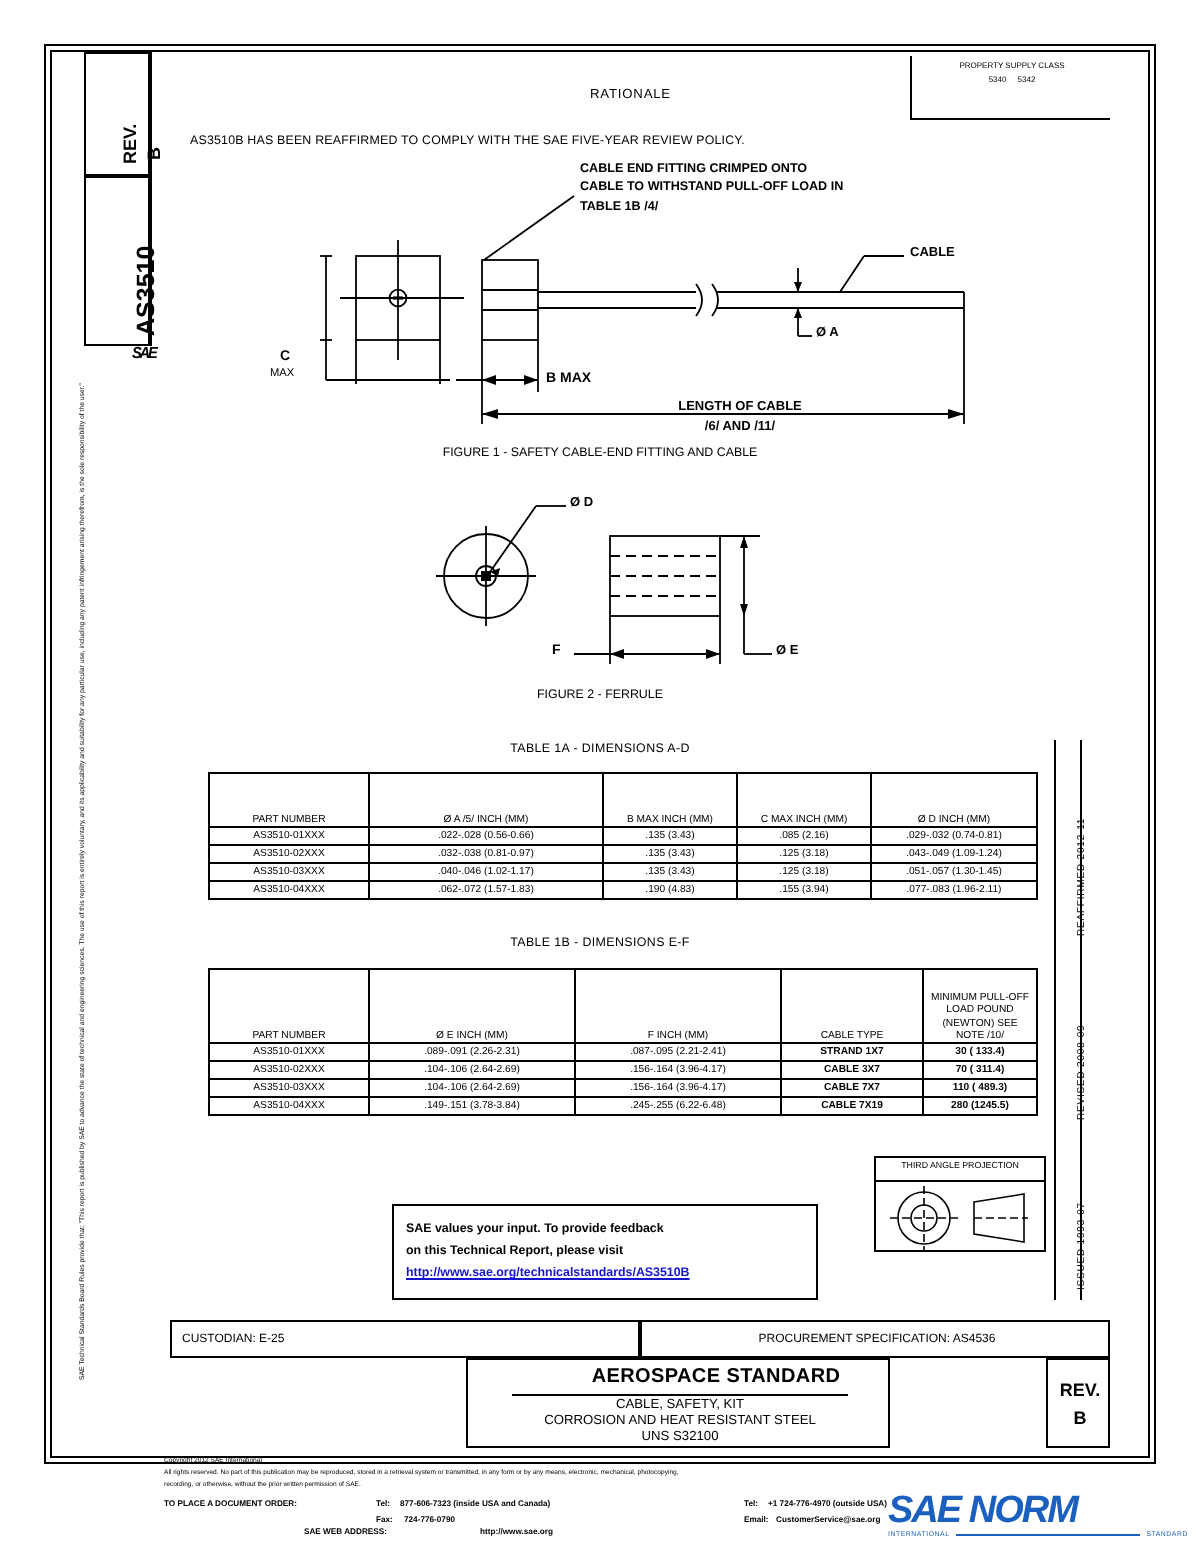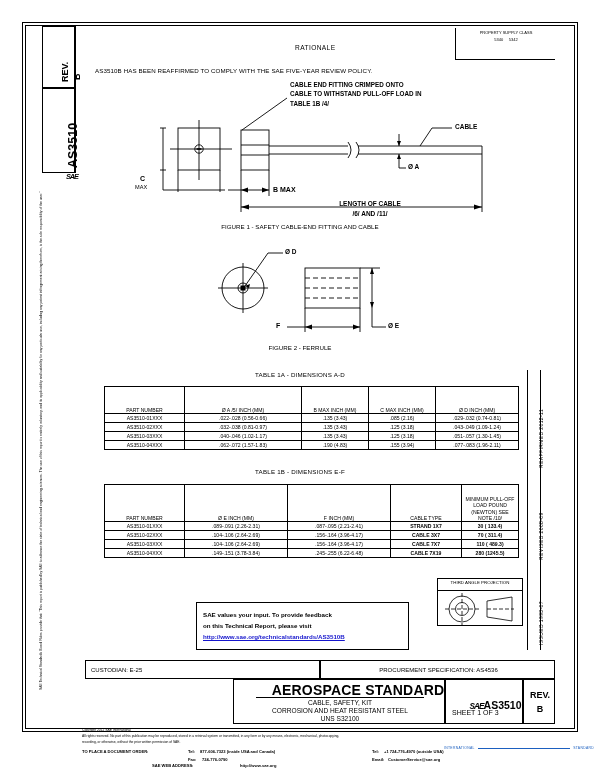--- a/index.html
+++ b/index.html
@@ -321,33 +321,27 @@
 
   <div class="tb" style="left:85px;top:660px;width:235px;height:19px;">
     <div class="txt" style="left:5px;top:6px;font-size:6px;">CUSTODIAN: E-25</div>
   </div>
   <div class="tb" style="left:320px;top:660px;width:235px;height:19px;">
     <div class="txt c" style="left:0;top:6px;width:235px;font-size:6px;">PROCUREMENT SPECIFICATION: AS4536</div>
   </div>
 
 
   <div class="tb" style="left:233px;top:679px;width:212px;height:45px;">
-    <div class="txt c b" style="left:0;top:3px;width:248px;font-size:14px;letter-spacing:.2px;">AEROSPACE STANDARD</div>
+    <div class="txt c b" style="left:0;top:3px;width:248px;font-size:10px;letter-spacing:.2px;">AEROSPACE STANDARD</div>
     <div class="ln" style="left:22px;top:17px;width:168px;height:1px;"></div>
     <div class="txt c" style="left:0;top:19px;width:212px;font-size:6.6px;">CABLE, SAFETY, KIT</div>
     <div class="txt c" style="left:0;top:27px;width:212px;font-size:6.6px;">CORROSION AND HEAT RESISTANT STEEL</div>
     <div class="txt c" style="left:0;top:35px;width:212px;font-size:6.6px;">UNS S32100</div>
   </div>
 
-  <div class="tb" style="left:445px;top:679px;width:78px;height:45px;">
-    <div class="txt" style="left:6px;top:9px;font-size:10px;">
-      <span class="sae-mark" style="font-size:9px;">SAE</span><span class="b" style="font-size:10.5px;">AS3510</span>
-    </div>
-    <div class="txt" style="left:6px;top:29px;font-size:7px;">SHEET 1 OF 3</div>
-  </div>
 
   <div class="tb" style="left:523px;top:679px;width:32px;height:45px;">
     <div class="txt c b" style="left:0;top:10px;width:32px;font-size:9px;">REV.</div>
     <div class="txt c b" style="left:0;top:24px;width:32px;font-size:9px;">B</div>
   </div>
 
   <div class="txt tiny" style="left:82px;top:728px;">Copyright 2012 SAE International</div>
   <div class="txt tiny" style="left:82px;top:734px;">All rights reserved. No part of this publication may be reproduced, stored in a retrieval system or transmitted, in any form or by any means, electronic, mechanical, photocopying,</div>
   <div class="txt tiny" style="left:82px;top:740px;">recording, or otherwise, without the prior written permission of SAE.</div>
 
@@ -359,20 +353,21 @@
 
   <div class="txt tiny5 b" style="left:372px;top:749px;">Tel:</div>
   <div class="txt tiny5 b" style="left:384px;top:749px;">+1 724-776-4970 (outside USA)</div>
   <div class="txt tiny5 b" style="left:372px;top:757px;">Email:</div>
   <div class="txt tiny5 b" style="left:388px;top:757px;">CustomerService@sae.org</div>
 
   <div class="txt tiny5 b" style="left:152px;top:763px;">SAE WEB ADDRESS:</div>
   <div class="txt tiny5 b" style="left:240px;top:763px;">http://www.sae.org</div>
 
   <div id="watermark">
+    <div class="wm-main">SAE NORM</div>
     <div style="display:flex;justify-content:space-between;align-items:center;">
       <span class="wm-sub">INTERNATIONAL</span>
       <span style="flex:1;height:1px;background:#1b5fbf;margin:0 3px;"></span>
       <span class="wm-sub">STANDARD</span>
     </div>
   </div>
 
 </div>
 
 </body></html>

